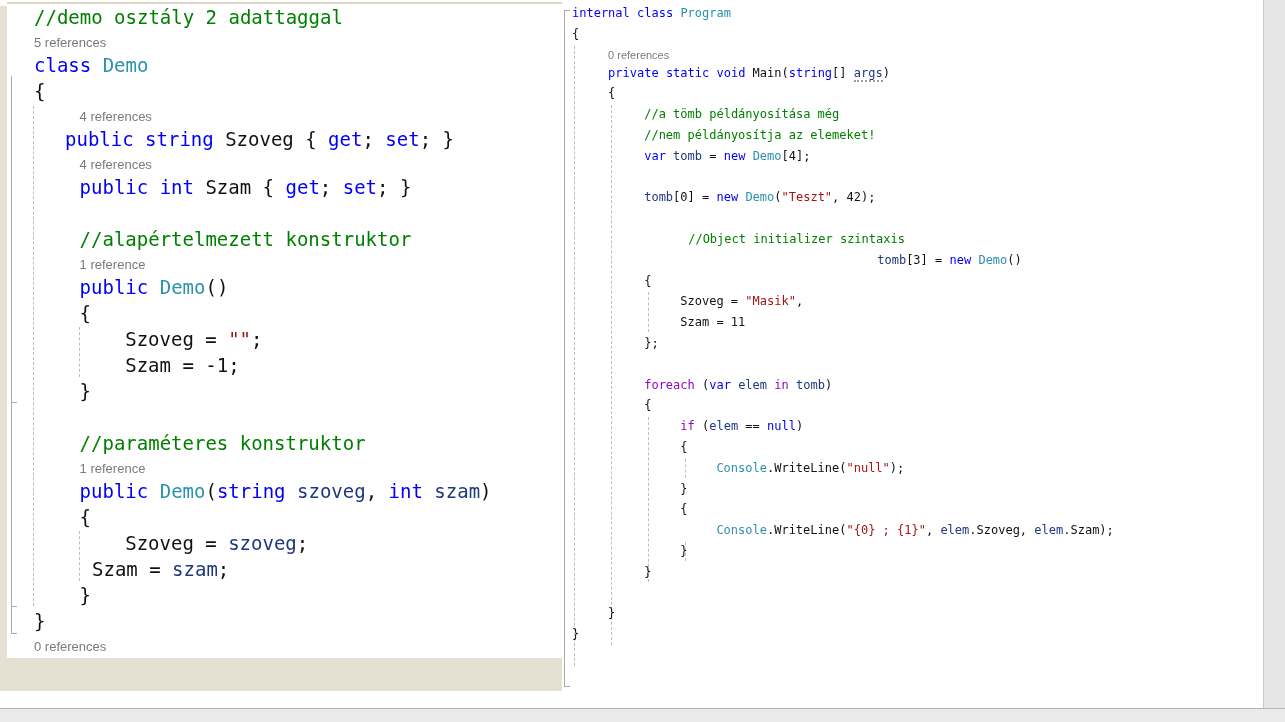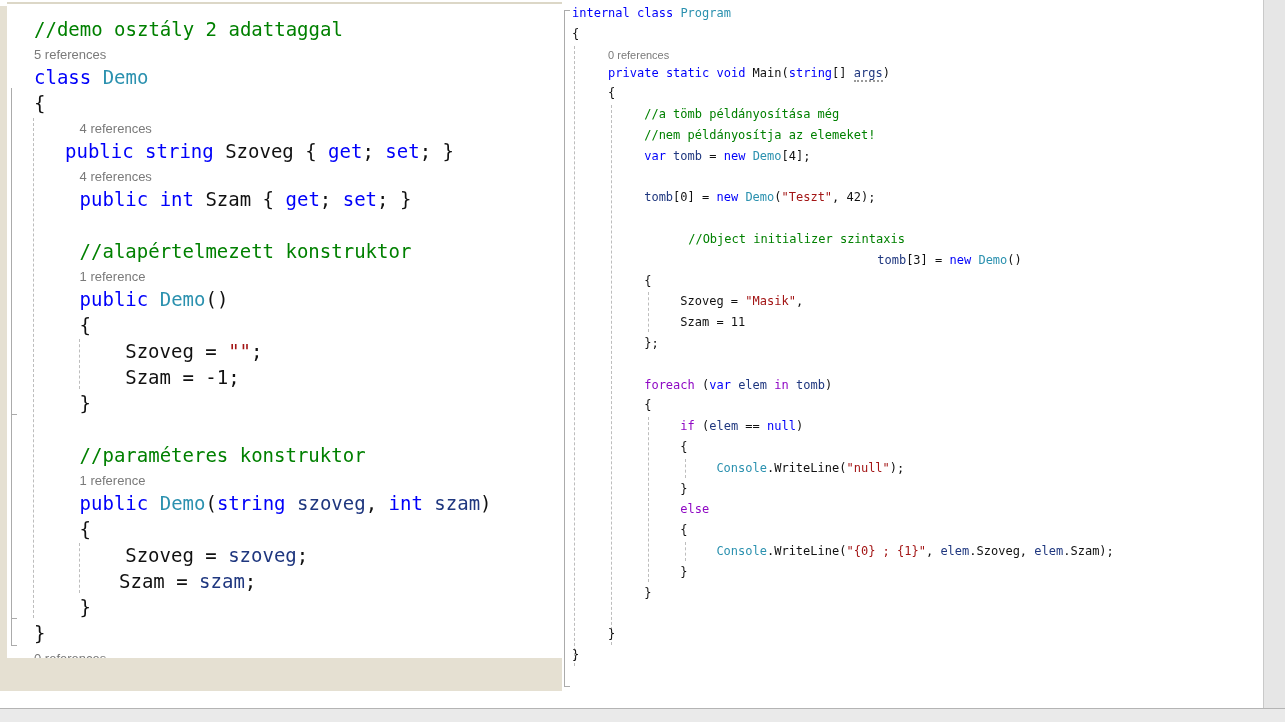--- a/index.html
+++ b/index.html
@@ -1,19 +1,19 @@
 <!DOCTYPE html>
 <html style="--keyword: #0000fa; --type: #2b91af; --comment: #008000; --string: #a31515; --local: #1f377f; --control: #8f08c4; --plain: #111111; --codelens: #7a7a7a; --curline: #d2d2e2; --beige: #e5e0d2; --scrollgray: #e6e6e6;"><head>
 <meta charset="utf-8">
 <style>
   html,body{margin:0;padding:0;background:#ffffff;}
   #window{position:relative;width:1285px;height:722px;overflow:hidden;background:#fff;
           font-family:"DejaVu Sans Mono",monospace;}
   .pane{position:absolute;background:#fff;overflow:hidden;}
-  #left-pane{left:0;top:12px;width:562px;height:658px;}
+  #left-pane{left:0;top:0;width:562px;height:658px;}
   #right-pane{left:562px;top:0;width:701px;height:708px;}
   .code-wrap{position:relative;}
   #left-pane .code-wrap{padding:4px 0 0 0;}
   #right-pane .code-wrap{padding:3px 23px 0 4px;}
 
   
   .ln{position:relative;white-space:pre;box-sizing:border-box;}
   #left-pane .ln{height:26px;line-height:26px;font-size:19px;}
   #left-pane .ln.lens{height:22px;line-height:26px;font-size:13px;}
   #right-pane .ln{height:20.8px;line-height:20.8px;font-size:12px;}
@@ -75,21 +75,21 @@
         <div class="ln" style="padding-left: 79.6px;"><span class="tk-p">{</span></div>
         <div class="ln" style="padding-left: 125.2px;"><span class="tk-p">Szoveg = </span><span class="tk-s">""</span><span class="tk-p">;</span></div>
         <div class="ln" style="padding-left: 125.2px;"><span class="tk-p">Szam = -1;</span></div>
         <div class="ln" style="padding-left: 79.6px;"><span class="tk-p">}</span></div>
         <div class="ln" style="padding-left: 79.6px;"></div>
         <div class="ln" style="padding-left: 79.6px;"><span class="tk-c">//paraméteres konstruktor</span></div>
         <div class="ln lens" style="padding-left: 79.6px;">1 reference</div>
         <div class="ln" style="padding-left: 79.6px;"><span class="tk-k">public</span><span class="tk-p"> </span><span class="tk-t">Demo</span><span class="tk-p">(</span><span class="tk-k">string</span><span class="tk-p"> </span><span class="tk-l">szoveg</span><span class="tk-p">, </span><span class="tk-k">int</span><span class="tk-p"> </span><span class="tk-l">szam</span><span class="tk-p">)</span></div>
         <div class="ln" style="padding-left: 79.6px;"><span class="tk-p">{</span></div>
         <div class="ln" style="padding-left: 125.2px;"><span class="tk-p">Szoveg = </span><span class="tk-l">szoveg</span><span class="tk-p">;</span></div>
-        <div class="ln" style="padding-left: 119px;"><span class="tk-p">Szam = </span><span class="tk-l">szam</span><span class="tk-p">;</span></div>
+        <div class="ln" style="padding-left: 92px;"><span class="tk-p">Szam = </span><span class="tk-l">szam</span><span class="tk-p">;</span></div>
         <div class="ln" style="padding-left: 79.6px;"><span class="tk-p">}</span></div>
         <div class="ln" style="padding-left: 34px;"><span class="tk-p">}</span></div>
         <div class="ln lens" style="padding-left: 34px;">0 references</div>
       </div>
   </div>
 
   <div id="right-pane" class="pane">
 
     <div class="railfoot" style="left:2px;top:10px;width:6px;"></div>
     <div class="rail" style="left:2px;top:10px;height:676px;"></div>
@@ -119,21 +119,20 @@
         <div class="ln" style="padding-left: 114.3px;"><span class="tk-p">Szoveg = </span><span class="tk-s">"Masik"</span><span class="tk-p">,</span></div>
         <div class="ln" style="padding-left: 114.3px;"><span class="tk-p">Szam = 11</span></div>
         <div class="ln" style="padding-left: 78.2px;"><span class="tk-p">};</span></div>
         <div class="ln" style="padding-left: 78.2px;"></div>
         <div class="ln" style="padding-left: 78.2px;"><span class="tk-cf">foreach</span><span class="tk-p"> (</span><span class="tk-k">var</span><span class="tk-p"> </span><span class="tk-l">elem</span><span class="tk-p"> </span><span class="tk-cf">in</span><span class="tk-p"> </span><span class="tk-l">tomb</span><span class="tk-p">)</span></div>
         <div class="ln" style="padding-left: 78.2px;"><span class="tk-p">{</span></div>
         <div class="ln" style="padding-left: 114.3px;"><span class="tk-cf">if</span><span class="tk-p"> (</span><span class="tk-l">elem</span><span class="tk-p"> == </span><span class="tk-k">null</span><span class="tk-p">)</span></div>
         <div class="ln" style="padding-left: 114.3px;"><span class="tk-p">{</span></div>
         <div class="ln" style="padding-left: 150.4px;"><span class="tk-t">Console</span><span class="tk-p">.WriteLine(</span><span class="tk-s">"null"</span><span class="tk-p">);</span></div>
         <div class="ln" style="padding-left: 114.3px;"><span class="tk-p">}</span></div>
-        <div class="ln" style="padding-left: 114.3px;"><span class="tk-cf">else</span></div>
         <div class="ln" style="padding-left: 114.3px;"><span class="tk-p">{</span></div>
         <div class="ln" style="padding-left: 150.4px;"><span class="tk-t">Console</span><span class="tk-p">.WriteLine(</span><span class="tk-s">"{0} ; {1}"</span><span class="tk-p">, </span><span class="tk-l">elem</span><span class="tk-p">.Szoveg, </span><span class="tk-l">elem</span><span class="tk-p">.Szam);</span></div>
         <div class="ln" style="padding-left: 114.3px;"><span class="tk-p">}</span></div>
         <div class="ln" style="padding-left: 78.2px;"><span class="tk-p">}</span></div>
         <div class="ln" style="padding-left: 78.2px;"></div>
         <div class="ln" style="padding-left: 42.1px;"><span class="tk-p">}</span></div>
         <div class="ln" style="padding-left: 6px;"><span class="tk-p">}</span></div>
       </div>
   </div>
 

